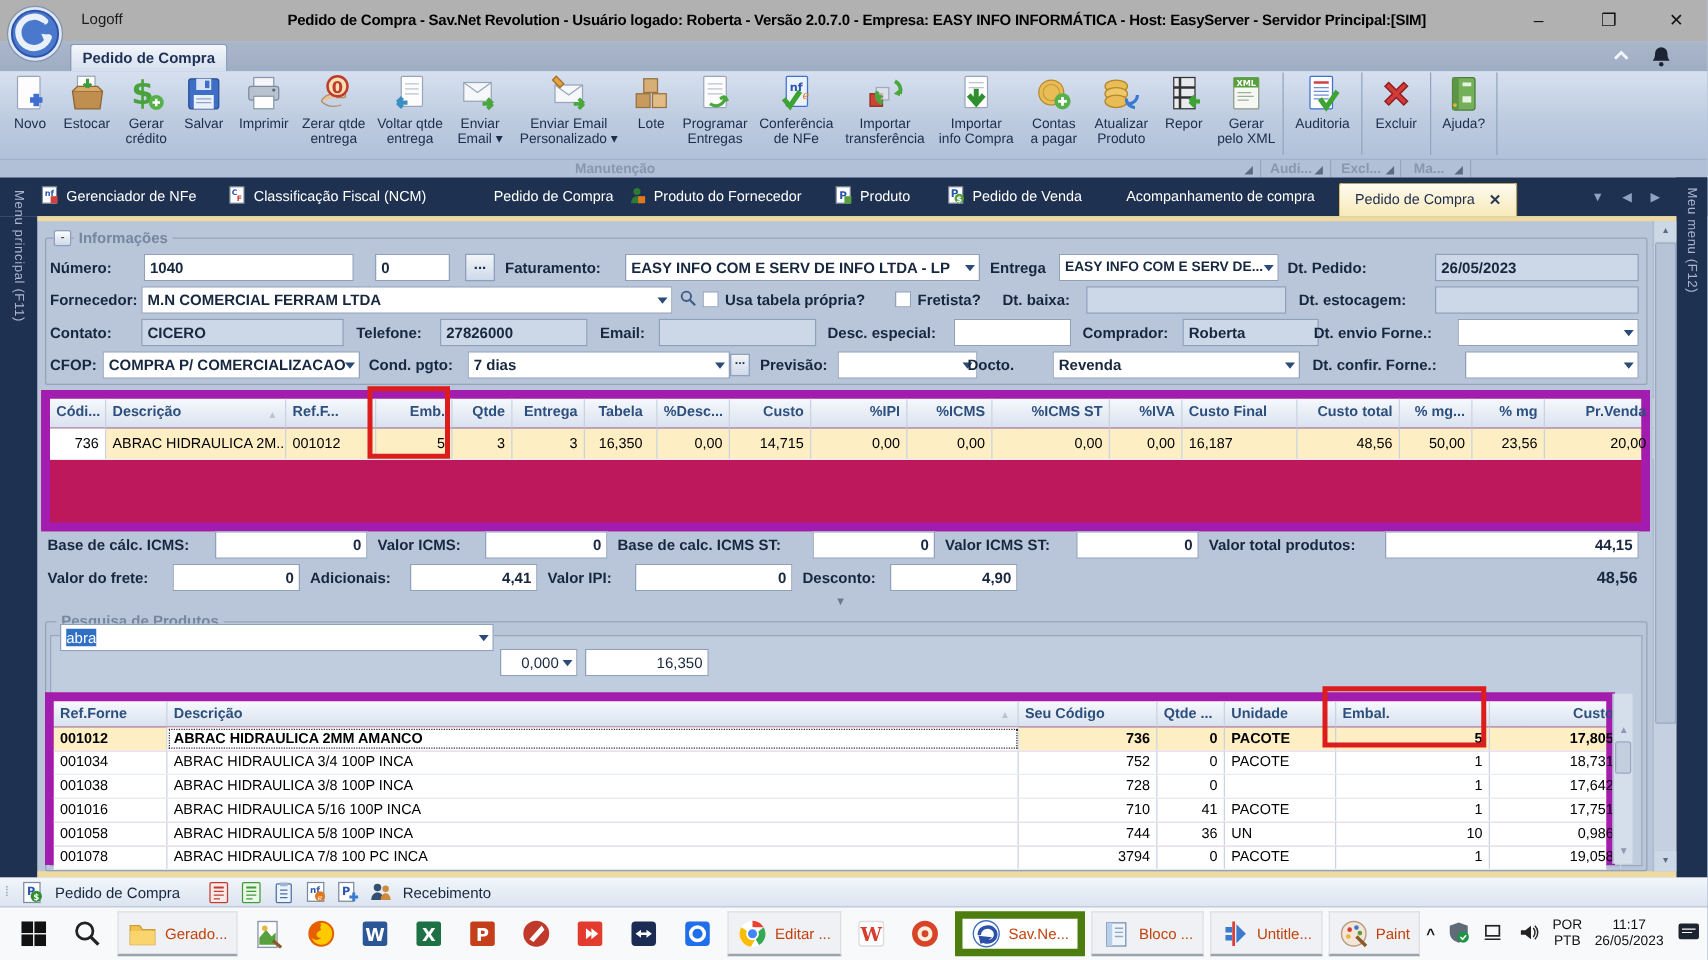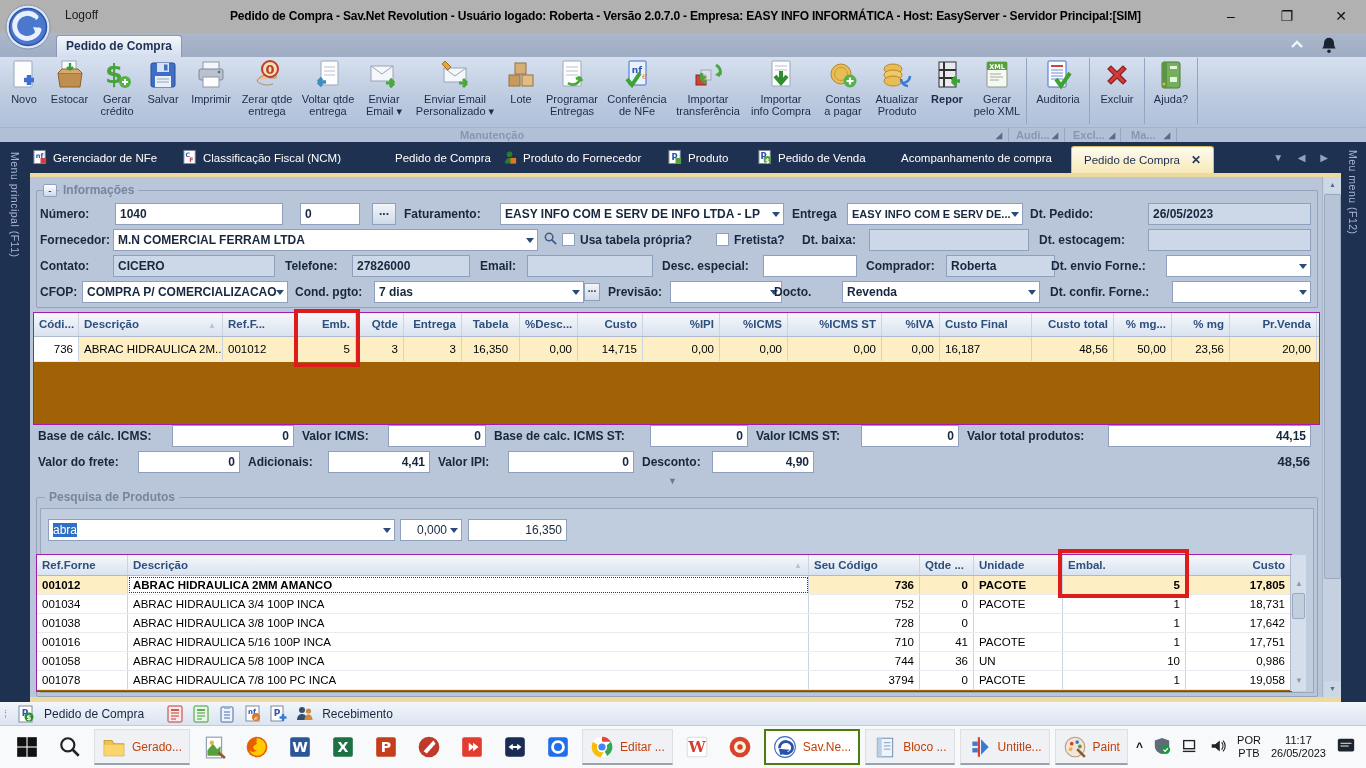--- a/index.html
+++ b/index.html
@@ -47,21 +47,21 @@
 #collbtn{position:absolute;left:6px;top:-7px;width:14px;height:13px;background:linear-gradient(#fff,#cdd8e8);border:1px solid #8fa0bd;font-size:10px;line-height:11px;text-align:center;color:#1c2c4a;border-radius:2px}
 .lbl{position:absolute;font-weight:bold;color:#17273f;font-size:12px;line-height:22px;white-space:nowrap}
 .box{position:absolute;height:22px;background:#fff;border:1px solid #8fa0bd;font-size:12px;line-height:20px;padding:0 4px;color:#17273f;font-weight:bold;white-space:nowrap;overflow:hidden}
 .ro{background:#ccd7e7}
 .num{text-align:right}
 .da{position:absolute;right:3px;top:8px;width:0;height:0;border-left:4px solid transparent;border-right:4px solid transparent;border-top:5px solid #2a4a78}
 .cmb{padding-right:14px}
 .cb{position:absolute;width:13px;height:13px;background:#fff;border:1px solid #8fa0bd;margin-top:4px}
 .sq{position:absolute;width:22px;height:22px;background:linear-gradient(#f2f5f9,#cfdae9);border:1px solid #8fa0bd;text-align:center;line-height:18px;font-weight:bold;color:#1c2c4a}
 
-.grid{position:absolute;background:#a16207;border:1px solid #a21caf}
+.grid{position:absolute;background:#be185d;border:7px solid #a21caf}
 .ghead{display:flex;background:linear-gradient(#f6f9fc,#d9e2ef);border-bottom:1px solid #aeb9cb;font-weight:bold;color:#2d4f7e}
 .gcell{border-right:1px solid #c9d3e2;padding:0 5px;font-size:12px;overflow:hidden;white-space:nowrap;flex:none}
 .grow{display:flex;background:#fff;border-bottom:1px solid #e7ecf3}
 .grow.sel{background:#fdeec3}
 
 #mgrid .ghead{height:24px}
 #mgrid .gcell{line-height:23px}
 #mgrid .grow{height:25px}
 #mgrid .grow .gcell{line-height:24px}
 #mgrid .c0{width:45px;text-align:right}
@@ -111,21 +111,21 @@
 #pinner{position:absolute;border:1px solid #9aa8bd;background:#c0cddf}
 #pscroll{position:absolute;width:16px;background:#d5dfeb;border-left:1px solid #aeb9cb}
 
 #statusbar{position:absolute;left:0;top:702px;width:1366px;height:24px;background:linear-gradient(#f2f6fb,#dbe4f0);border-bottom:1px solid #c2ccd9;display:flex;align-items:center;gap:8px;padding-left:4px;color:#17273f}
 #statusbar .grip{color:#8c9bb2;font-size:11px;letter-spacing:1px;margin-right:2px}
 .sic{width:18px;height:18px}
 
 #taskbar{position:absolute;left:0;top:726px;width:1366px;height:42px;background:#f8f9fb;display:flex;align-items:center;padding-left:8px;gap:5px}
 .titem{height:36px;display:flex;align-items:center;gap:6px;padding:0 7px;color:#c2410c;font-size:12px;white-space:nowrap}
 .titem.tile{background:#eff1f4;border:1px solid #dcdfe4;border-bottom:2px solid #9aa3ad}
-.titem.activew{background:#fff;border:2px solid #4d7c0f}
+.titem.activew{background:#fff;border:6px solid #4d7c0f}
 .tic{width:24px;height:24px;flex:none}
 #tray{margin-left:auto;display:flex;align-items:center;gap:10px;padding-right:10px;color:#111}
 #tray .two{font-size:11px;line-height:13px;text-align:center}
 </style>
 </head>
 <body>
 
 <div id="titlebar">
   <span id="logoff">Logoff</span>
   <span id="wtitle">Pedido de Compra - Sav.Net Revolution - Usuário logado: Roberta - Versão 2.0.7.0 - Empresa: EASY INFO INFORMÁTICA - Host: EasyServer - Servidor Principal:[SIM]</span>
@@ -259,21 +259,21 @@
           <path d="M23 18.5 v7 M19.5 22 h7" stroke="#fff" stroke-width="2.2"></path>
         </svg></span><span>Contas
 a pagar</span></div>
     <div class="tbtn" style="width: 56px;"><span class="ic32"><svg width="32" height="32" viewBox="0 0 32 32">
           <ellipse cx="12" cy="10" rx="9" ry="5" fill="#e9bd55" stroke="#b8862a"></ellipse>
           <ellipse cx="12" cy="16" rx="9" ry="5" fill="#edc968" stroke="#b8862a"></ellipse>
           <ellipse cx="12" cy="22" rx="9" ry="5" fill="#e9bd55" stroke="#b8862a"></ellipse>
           <path d="M22 24 a7 7 0 0 0 7-7 m-2 10 a7 7 0 0 1-7-7" stroke="#3a7bd0" stroke-width="2.6" fill="none"></path>
         </svg></span><span>Atualizar
 Produto</span></div>
-    <div class="tbtn" style="width: 44px; font-weight: bold;"><span class="ic32"><svg width="32" height="32" viewBox="0 0 32 32">
+    <div class="tbtn" style="width: 44px;"><span class="ic32"><svg width="32" height="32" viewBox="0 0 32 32">
           <rect x="8" y="3" width="17" height="25" fill="#e8eaee" stroke="#333"></rect>
           <line x1="8" y1="11" x2="25" y2="11" stroke="#333" stroke-width="2"></line>
           <line x1="8" y1="19" x2="25" y2="19" stroke="#333" stroke-width="2"></line>
           <line x1="13" y1="3" x2="13" y2="28" stroke="#333" stroke-width="2"></line>
           <path d="M29 22 h-8 m0 0 l4-4 m-4 4 l4 4" stroke="#3da332" stroke-width="3.4" fill="none"></path>
         </svg></span><span>Repor</span></div>
     <div class="tbtn" style="width: 56px;"><span class="ic32"><svg width="32" height="32" viewBox="0 0 32 32">
           <rect x="6" y="3" width="20" height="25" rx="1" fill="#f6f8f4" stroke="#8b9884"></rect>
           <rect x="6" y="3" width="20" height="8" fill="#57a03c"></rect>
           <text x="16" y="9.5" font-size="6.5" font-weight="bold" fill="#fff" text-anchor="middle" font-family="DejaVu Sans">XML</text>
@@ -511,21 +511,21 @@
 <span class="lbl" style="left:642px;top:451px">Desconto:</span>
 <div class="box num" style="left:712px;top:451px;width:102px">4,90</div>
 <span class="lbl" style="left:1230px;top:451px;width:80px;text-align:right;font-size:13px">48,56</span>
 
 <span style="position:absolute;left:668px;top:476px;color:#6b7a92;font-size:9px">▼</span>
 
 <div class="gbox" style="left:36px;top:497px;width:1282px;height:200px">
   <span class="gtitle" style="left:8px">Pesquisa de Produtos</span>
 </div>
 <div id="pinner" style="left:40px;top:508px;width:1274px;height:185px"></div>
-<div class="box cmb" style="left:48px;top:519px;width:347px;font-weight:normal"><span style="background:#2f6fc4;color:#fff">abra</span><i class="da"></i></div>
+<div class="box cmb" style="left:48px;top:499px;width:347px;font-weight:normal"><span style="background:#2f6fc4;color:#fff">abra</span><i class="da"></i></div>
 <div class="box cmb num" style="left:400px;top:519px;width:62px;font-weight:normal"><span>0,000</span><i class="da"></i></div>
 <div class="box num" style="left:468px;top:519px;width:99px;font-weight:normal">16,350</div>
 
 <div id="pgrid" class="grid" style="left:36px;top:554px;width:1256px;height:138px">
     <div class="ghead">
       <div class="gcell c0">Ref.Forne</div>
       <div class="gcell c1">Descrição</div>
       <div class="gcell c2">Seu Código</div>
       <div class="gcell c3">Qtde ...</div>
       <div class="gcell c4">Unidade</div>

